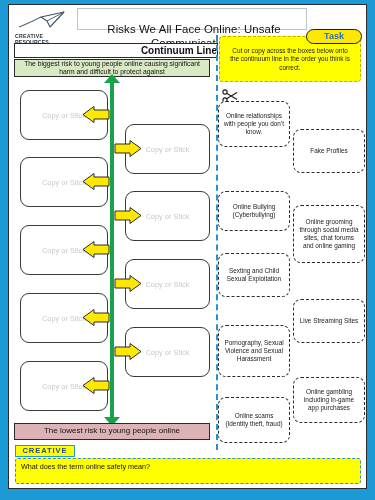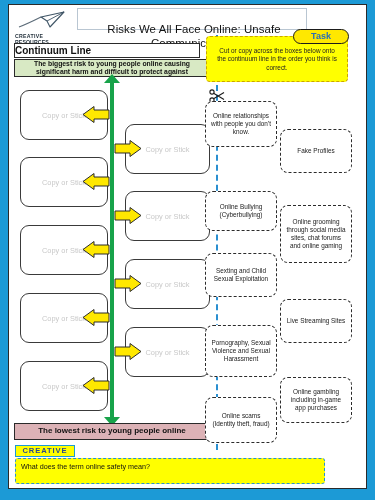--- a/index.html
+++ b/index.html
@@ -35,29 +35,29 @@
     border:1px solid #b9c6d2;background:#fff;box-sizing:border-box;
   }
   .title-txt{
     position:absolute;left:60px;top:18px;width:250px;
     text-align:center;font-size:11.4px;font-weight:normal;color:#111;
     line-height:13.5px;letter-spacing:.1px;
   }
   
   .left-col{position:absolute;left:0;top:0;width:208px;height:485px;}
   .continuum-hd{
-    position:absolute;left:5px;top:38px;width:186px;height:15px;
+    position:absolute;left:5px;top:38px;width:204px;height:15px;
     border:1px solid #2a2a2a;background:#fff;box-sizing:border-box;
-    text-align:left;font-size:10px;font-weight:bold;color:#111;
+    text-align:right;font-size:10px;font-weight:bold;color:#111;
     line-height:14px;
   }
   .banner{
     position:absolute;left:5px;width:196px;
     border:1px solid #2a2a2a;box-sizing:border-box;
-    text-align:center;font-size:6.8px;font-weight:bold;color:#111;
+    text-align:center;font-size:6.8px;font-weight:normal;color:#111;
     display:flex;align-items:center;justify-content:center;
     padding:0 4px;line-height:8.4px;
   }
   .banner.top{top:54px;height:18px;background:#d8e9c4;}
   .banner.bottom{top:418px;height:17px;background:#dcb2b6;font-size:8px;}
   
   .green-line{
     position:absolute;left:101px;top:76px;width:4px;height:338px;
     background:#18a34a;
   }
@@ -78,32 +78,32 @@
   .yarrow{position:absolute;width:28px;height:17px;}
   .yarrow svg{display:block;}
   
   .ext-tab{
     position:absolute;left:6px;top:440px;width:60px;height:12px;
     background:#ffff00;border:1.4px solid #1c9ad6;box-sizing:border-box;
     font-size:7.6px;font-weight:bold;color:#2a4b8d;letter-spacing:.9px;
     text-align:center;line-height:9px;
   }
   .ext-box{
-    position:absolute;left:6px;top:453px;width:310px;height:26px;
+    position:absolute;left:6px;top:453px;width:346px;height:26px;
     background:#ffff00;border:1.6px dashed #2a8fd0;border-radius:3px;
     box-sizing:border-box;padding:3px 5px;
     font-size:7.2px;color:#111;line-height:9.5px;
   }
   
   .divider{
     position:absolute;left:207px;top:30px;width:0;height:415px;
     border-left:2px dashed #2a8fd0;
   }
   
-  .right-col{position:absolute;left:192px;top:0;width:150px;height:485px;}
+  .right-col{position:absolute;left:205px;top:0;width:150px;height:485px;}
   .task-pill{
     position:absolute;left:92px;top:24px;width:56px;height:15px;
     background:#ffe800;border:1.4px solid #1b1b1b;border-radius:8px;
     box-sizing:border-box;text-align:center;line-height:13px;
     font-size:9px;font-weight:bold;color:#2a6fb5;z-index:3;
   }
   .task-box{
     position:absolute;left:5px;top:31px;width:142px;height:46px;
     background:#ffff00;border:1.4px dashed #caa500;border-radius:4px;
     box-sizing:border-box;padding:10px 8px 0;

